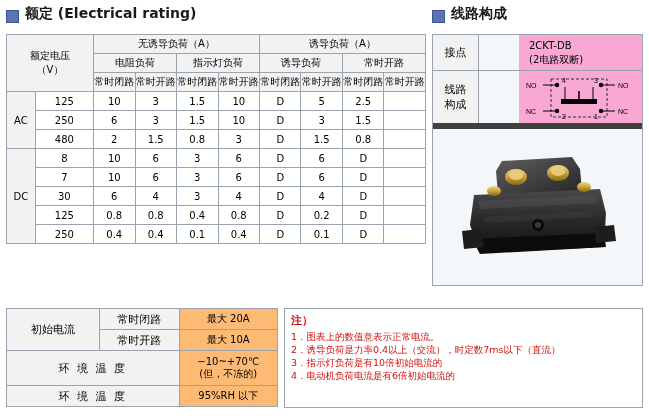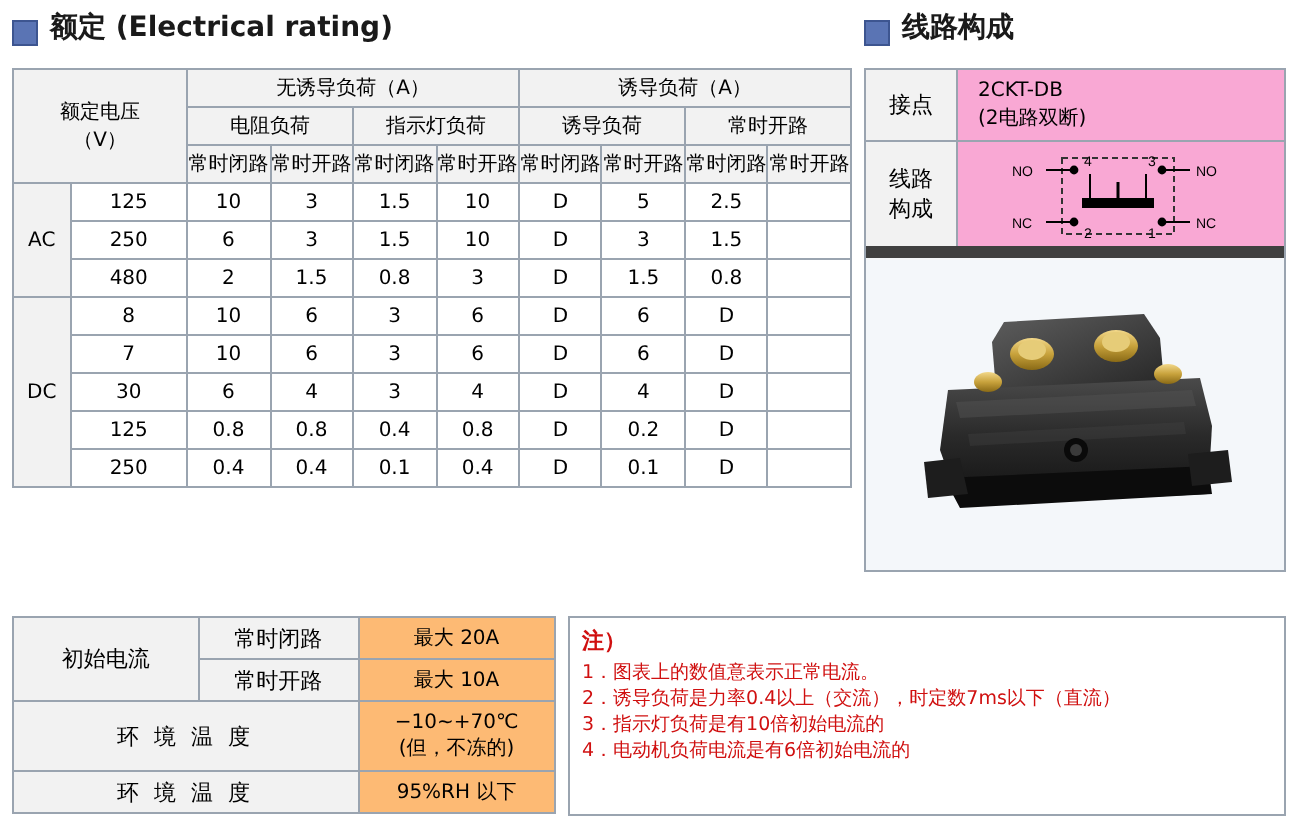--- a/index.html
+++ b/index.html
@@ -42,21 +42,21 @@
   .acdc{font-size:13px;font-weight:bold;}
   
   #right-title{position:absolute;left:432px;top:5px;}
   #right-box{
     position:absolute;left:432px;top:34px;
     width:211px;height:252px;
     border:1px solid #9aa4b0;
     background:#f4f7fa;
     box-sizing:border-box;
   }
-  .rrow{display:flex;box-sizing:border-box;}
+  .rrow{display:flex;box-sizing:border-box;gap:40px;}
   .rlabel{
     width:46px;flex:0 0 46px;
     border-right:1px solid #9aa4b0;
     background:#f2f2f2;
     display:flex;align-items:center;justify-content:center;
     text-align:center;font-size:11px;line-height:15px;
     box-sizing:border-box;
   }
   .rcell{
     flex:1;background:#f9a8d4;

